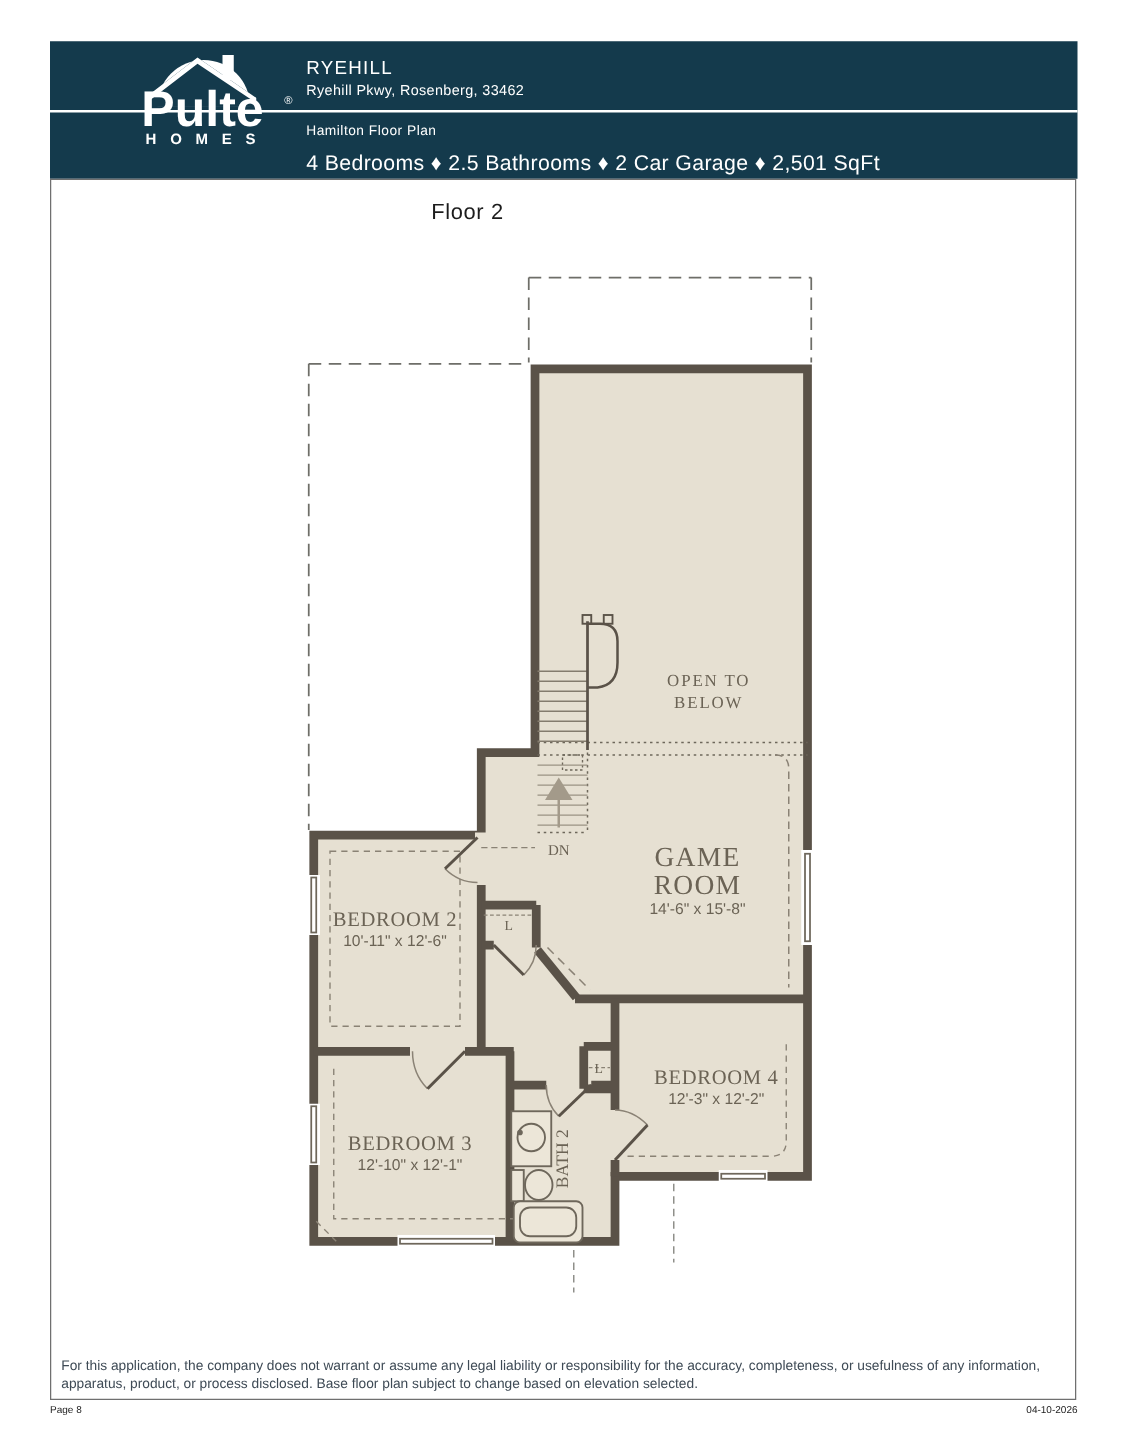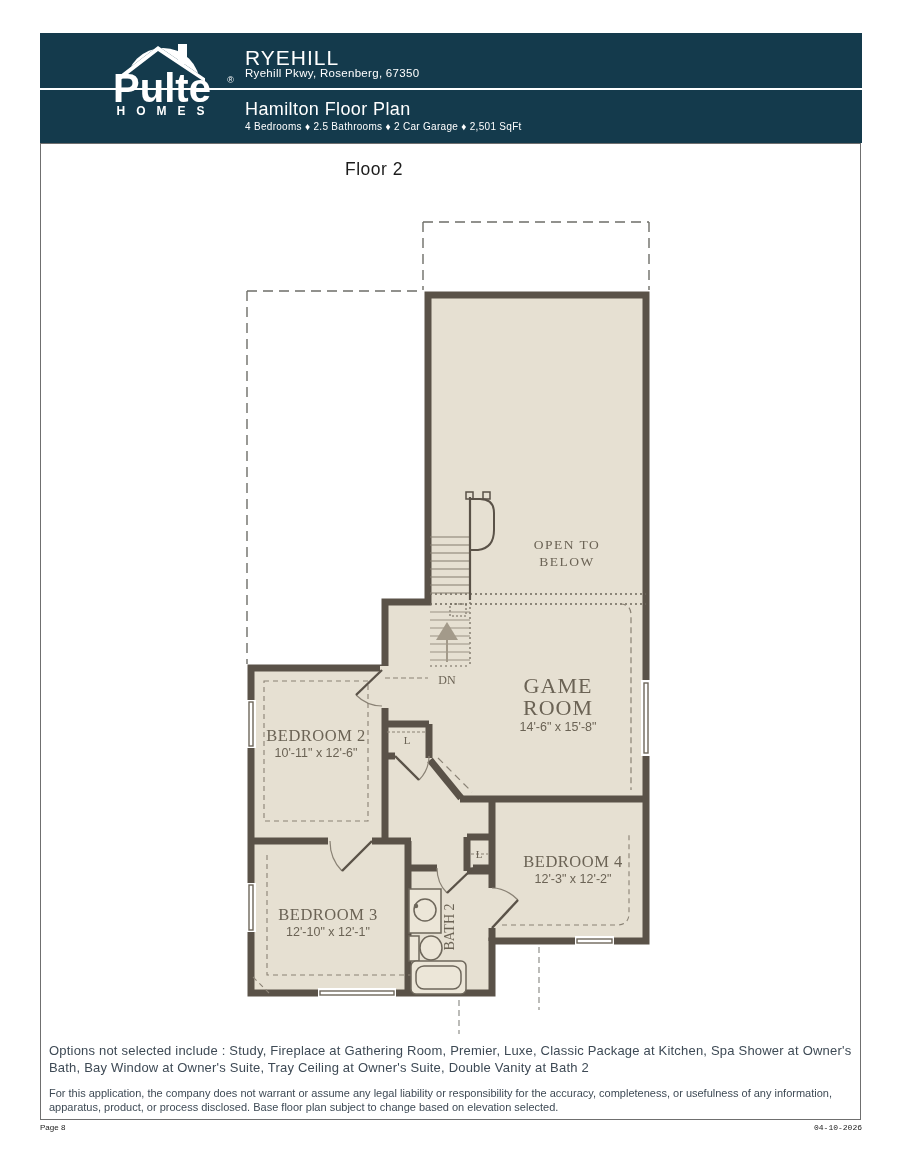--- a/index.html
+++ b/index.html
@@ -6,36 +6,36 @@
   .page{position:relative;width:900px;height:1165px;background:#ffffff;overflow:hidden;
         font-family:"Liberation Sans",sans-serif;}
   
   .header{position:absolute;left:40px;top:33px;width:822px;height:110px;background:#143a4c;}
   .header-divider{position:absolute;left:0;top:55px;width:100%;height:2px;background:#ffffff;}
   .logo{position:absolute;left:22px;top:2px;width:200px;height:106px;text-align:center;color:#fff;}
   .logo-icon{display:block;margin:4px auto 0 auto;}
   .logo-word{font-size:40px;font-weight:bold;line-height:0.85;letter-spacing:0px;margin-top:-14px;}
   .logo-sub{font-size:12px;font-weight:bold;letter-spacing:11px;margin-left:8px;line-height:1.15;}
   .logo-reg{position:absolute;right:28px;top:40px;font-size:9px;}
-  .hdr-community{position:absolute;left:205px;top:13px;color:#fff;font-size:21px;letter-spacing:1px;}
+  .hdr-community{position:absolute;left:205px;top:13px;color:#fff;font-size:15px;letter-spacing:1px;}
   .hdr-address{position:absolute;left:205px;top:34px;color:#fff;font-size:11.5px;letter-spacing:.3px;}
-  .hdr-plan{position:absolute;left:205px;top:66px;color:#fff;font-size:18px;letter-spacing:.4px;}
-  .hdr-specs{position:absolute;left:205px;top:88px;color:#fff;font-size:10px;letter-spacing:.3px;}
+  .hdr-plan{position:absolute;left:205px;top:66px;color:#fff;font-size:11px;letter-spacing:.4px;}
+  .hdr-specs{position:absolute;left:205px;top:88px;color:#fff;font-size:17px;letter-spacing:.3px;}
   
   .content-border{position:absolute;left:40px;top:143px;width:821px;height:977px;
                   border:1px solid #6f6f6f;box-sizing:border-box;}
   .floor-title{position:absolute;left:0;top:159px;width:748px;text-align:center;
                font-size:17.5px;color:#1c1c1c;letter-spacing:.5px;}
   .plan-svg{position:absolute;left:0;top:0;}
   .options-text{position:absolute;left:49px;top:1042px;width:804px;font-size:13px;
                 line-height:1.32;color:#3e4a55;letter-spacing:.2px;}
   .disclaimer{position:absolute;left:49px;top:1086px;width:804px;font-size:11px;
               line-height:1.3;color:#3e4a55;}
   .page-num{position:absolute;left:40px;top:1123px;font-size:8px;color:#222;}
-  .page-date{position:absolute;right:38px;top:1123px;font-size:8px;color:#222;text-align:center;font-family:Liberation Mono, monospace;}
+  .page-date{position:absolute;right:38px;top:1123px;font-size:8px;color:#222;text-align:center;}
 </style>
 </head>
 <body>
 
 <div class="page">
 
   <svg class="plan-svg" width="900" height="1165" viewBox="0 0 900 1165">
 
     <g>
       <path d="M428,295 H646 V941 H492 V993 H251 V668 H385 V602 H428 Z" fill="#e6e0d2" stroke="#5a5248" stroke-width="7"></path>
@@ -159,27 +159,26 @@
         <path d="M7,46 A37,37 0 0 1 81,46 Z" fill="#ffffff"></path>
         <polygon points="-4,52 -4,40 39,7 90,42 90,52" fill="#143a4c"></polygon>
         <rect x="59" y="5" width="9" height="20" fill="#ffffff"></rect>
         <polygon points="39,7 90,42 90,46 39,12 -4,45 -4,40" fill="#ffffff"></polygon>
       </svg>
       <div class="logo-word">Pulte</div>
       <div class="logo-sub">HOMES</div>
       <span class="logo-reg">®</span>
     </div>
     <div class="hdr-community">RYEHILL</div>
-    <div class="hdr-address">Ryehill Pkwy, Rosenberg, 67350</div>
+    <div class="hdr-address">Ryehill Pkwy, Rosenberg, 33462</div>
     <div class="header-divider"></div>
     <div class="hdr-plan">Hamilton Floor Plan</div>
     <div class="hdr-specs">4 Bedrooms ♦ 2.5 Bathrooms ♦ 2 Car Garage ♦ 2,501 SqFt</div>
   </div>
 
   <div class="content-border"></div>
 
   <div class="floor-title">Floor 2</div>
 
-  <div class="options-text">Options not selected include : Study, Fireplace at Gathering Room, Premier, Luxe, Classic Package at Kitchen, Spa Shower at Owner's Bath, Bay Window at Owner's Suite, Tray Ceiling at Owner's Suite, Double Vanity at Bath 2</div>
   <div class="disclaimer">For this application, the company does not warrant or assume any legal liability or responsibility for the accuracy, completeness, or usefulness of any information, apparatus, product, or process disclosed. Base floor plan subject to change based on elevation selected.</div>
   <div class="page-num">Page 8</div>
   <div class="page-date">04-10-2026</div>
 </div>
 
 </body></html>

